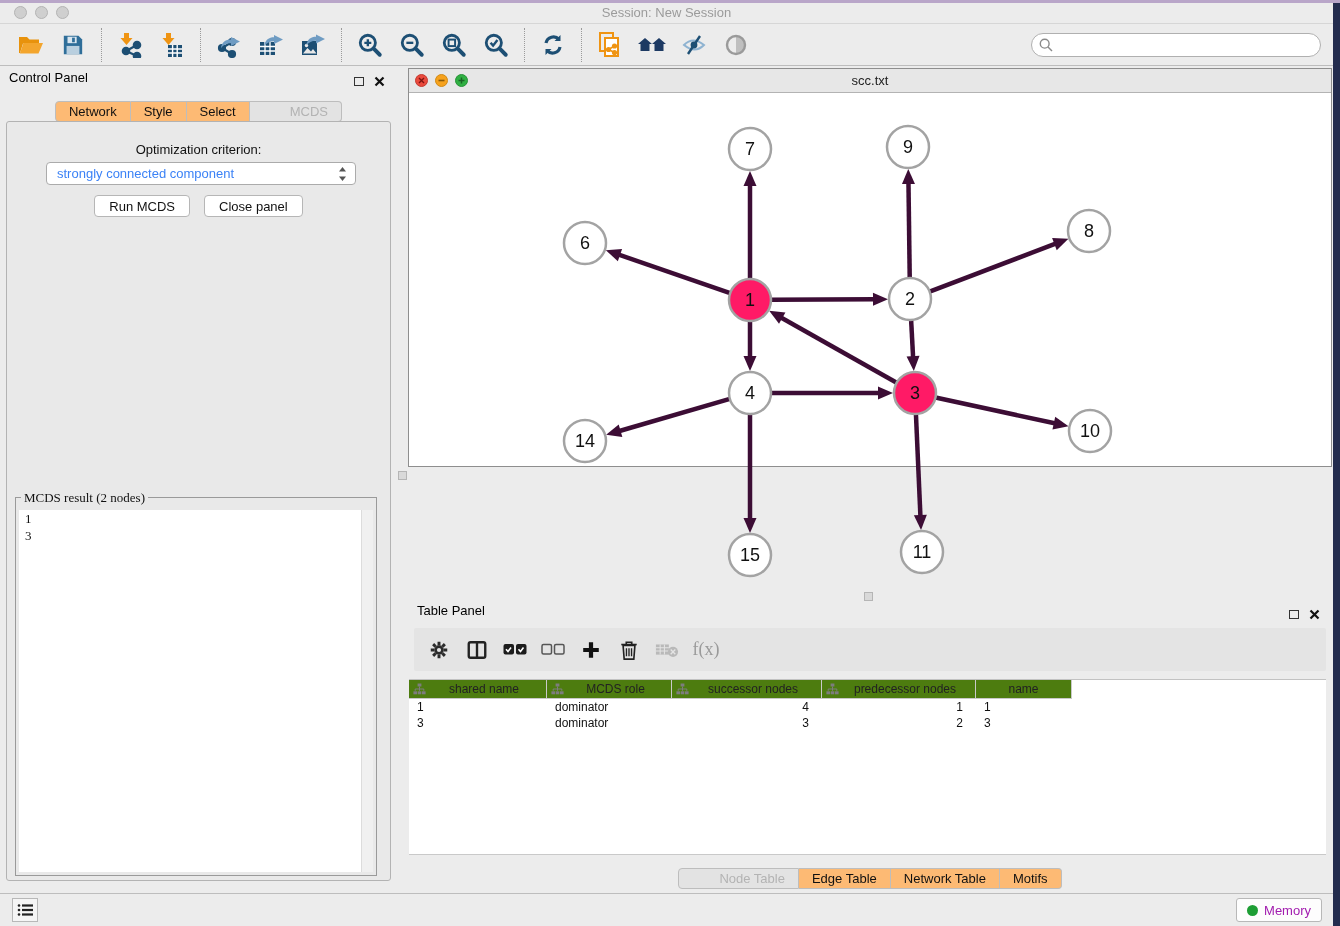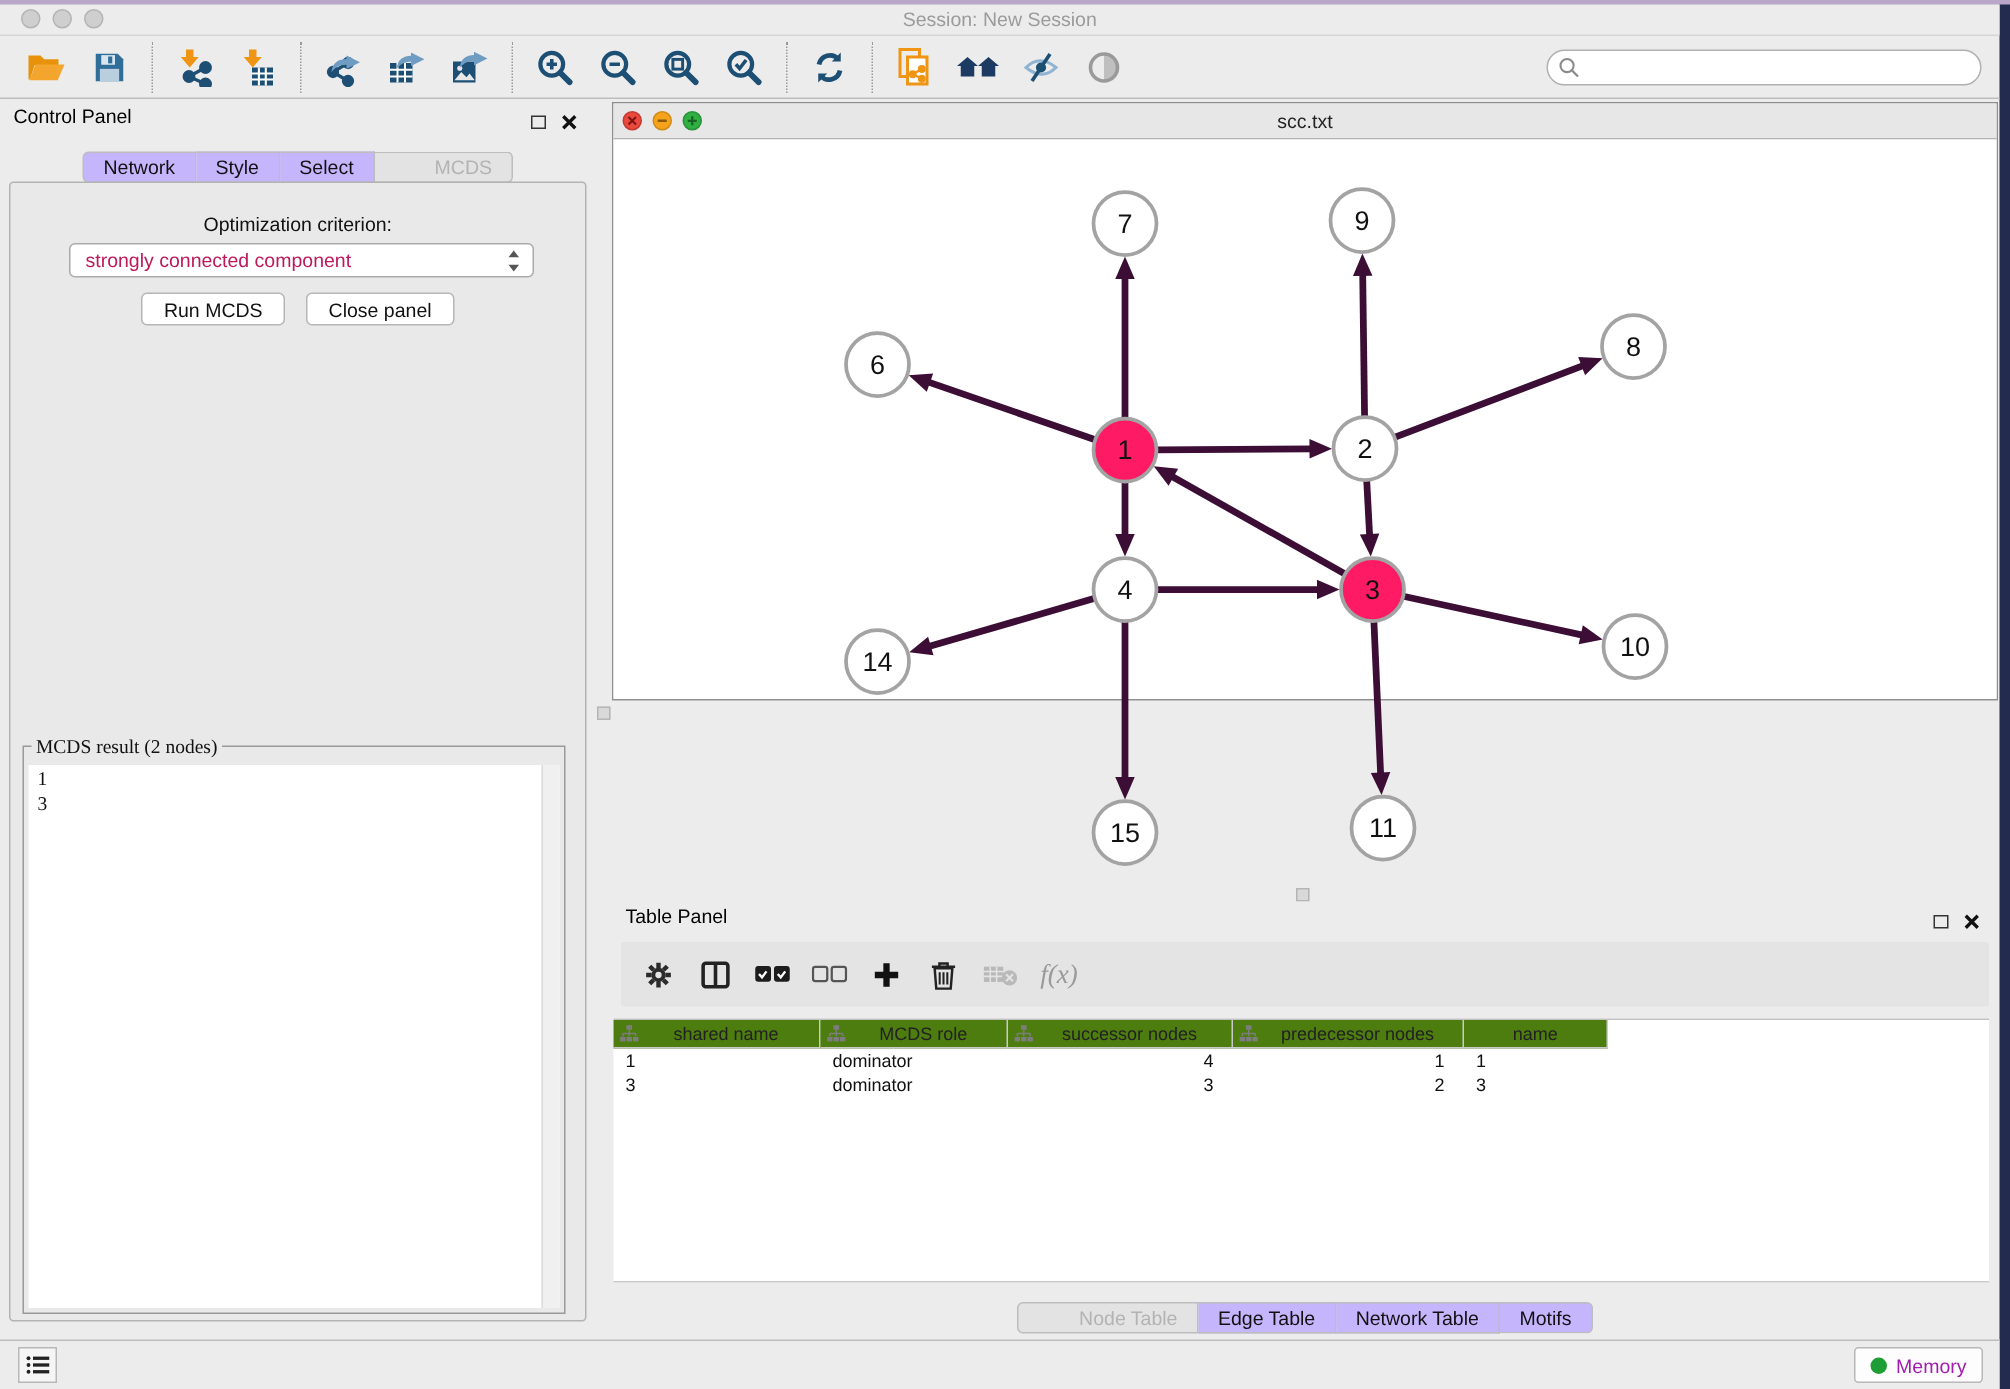--- a/index.html
+++ b/index.html
@@ -24,27 +24,27 @@
   
   .main { position:absolute; top:65px; left:0; right:0; bottom:33px; }
 
   
   .control-panel { position:absolute; left:0; top:0; width:397px; height:828px; background:#ececec; }
   .panel-titlerow { position:relative; height:28px; }
   .panel-title { position:absolute; left:9px; top:2px; font-size:13px; color:#000000; }
   .panel-ctrls { position:absolute; right:12px; top:8px; display:flex; gap:10px; align-items:center; }
   .float-icon { width:10px; height:9px; border:1.6px solid #333; background:transparent; }
   .tabs-row { position:absolute; top:33px; width:100%; display:flex; justify-content:center; }
-  .tab { font-size:13px; padding:2px 13px; background:#c4b5fd; border:1px solid #bdbdbd; border-left:none; color:#111; line-height:15px; }
+  .tab { font-size:13px; padding:2px 13px; background:#fdba74; border:1px solid #bdbdbd; border-left:none; color:#111; line-height:15px; }
   .tab:first-child { border-left:1px solid #bdbdbd; border-radius:4px 0 0 4px; }
   .tab:last-child { border-radius:0 4px 4px 0; }
   .tab.selected { background:#e3e3e3; color:#b3b3b3;padding-left:40px; }
   .cp-body { position:absolute; left:6px; right:6px; top:53px; bottom:15px; background:#e9e9e9; border:1px solid #b3b3b3; border-radius:3px; }
   .crit-label { text-align:center; font-size:13px; color:#111; margin-top:20px; }
-  .dropdown { position:absolute; left:39px; top:40px; width:310px; height:23px; background:#fff; border:1px solid #ababab; border-radius:4px; display:flex; align-items:center; font-size:13px; padding-left:10px; color:#be185d; }
+  .dropdown { position:absolute; left:39px; top:40px; width:310px; height:23px; background:#fff; border:1px solid #ababab; border-radius:4px; display:flex; align-items:center; font-size:13px; padding-left:10px; color:#3b82f6; }
   .dd-arrows { position:absolute; right:8px; top:3px; }
   .btn-row { position:absolute; top:73px; width:100%; display:flex; justify-content:center; gap:14px; }
   .pbtn { background:#fff; border:1px solid #b6b6b6; border-radius:4px; font-size:13px; padding:2px 14px; height:22px; color:#111; font-family:"Liberation Sans",sans-serif; }
   .result-group { position:absolute; left:8px; right:13px; top:375px; bottom:4px; border:1px solid #9a9a9a;font-family:Liberation Serif, serif; }
   .result-legend { position:absolute; top:-8px; left:5px; background:#e9e9e9; font-size:13px; color:#111; padding:0 3px; }
   .result-area { position:absolute; left:3px; right:3px; top:12px; bottom:3px; background:#fff; }
   .result-scroll { position:absolute; right:0; top:0; bottom:0; width:12px; background:#f0f0f0; border-left:1px solid #dcdcdc; }
   .result-line { font-size:13px; color:#111; padding-left:6px; line-height:17px; }
 
   
@@ -63,21 +63,21 @@
   .net-canvas { position:absolute; left:0; top:24px; right:0; bottom:0; background:#fff; }
 
   .grip { position:absolute; width:9px; height:9px; background:#d9d9d9; border:1px solid #b5b5b5; }
   .grip-v { left:-10px; top:403px; }
   .grip-h { left:456px; top:524px; }
 
   
   .table-panel { position:absolute; left:0; top:533px; width:924px; height:295px; background:#ececec; }
   .tp-toolbar { position:absolute; left:6px; right:6px; top:27px; height:43px; background:#e4e4e4; border-radius:2px; display:flex; align-items:center; padding-left:10px; }
   .tpbtn { width:30px; height:34px; display:flex; align-items:center; justify-content:center; margin-right:8px; }
-  .fx-label { font-family:"Liberation Serif", serif; font-style:italic; color:#9a9a9a; font-size:18px; margin-left:2px; }
+  .fx-label { font-family:"Liberation Serif", serif; color:#9a9a9a; font-size:18px; margin-left:2px; }
   .tp-table { position:absolute; left:1px; right:6px; top:78px; height:176px; background:#fff; border-top:1px solid #c2c2c2; border-bottom:1px solid #c9c9c9; }
   .thead { display:flex; height:19px; }
   .th { background:#4d7c0f; border-right:1px solid #c9c9c9; border-bottom:1px solid #c9c9c9; display:flex; align-items:center; padding:0 4px; }
   .th .hlabel { flex:1; text-align:center; font-size:12px; color:#222; }
   .trow { display:flex; height:16px; }
   .td { font-size:12px; color:#111; line-height:16px; white-space:nowrap; overflow:hidden; }
   .td.al { text-align:left; padding-left:8px; }
   .td.ar { text-align:right; padding-right:13px; }
   .col0{width:138px}.col1{width:125px}.col2{width:150px}.col3{width:154px}.col4{width:96px}
   .tp-tabs { position:absolute; top:267px; width:100%; display:flex; justify-content:center; }

